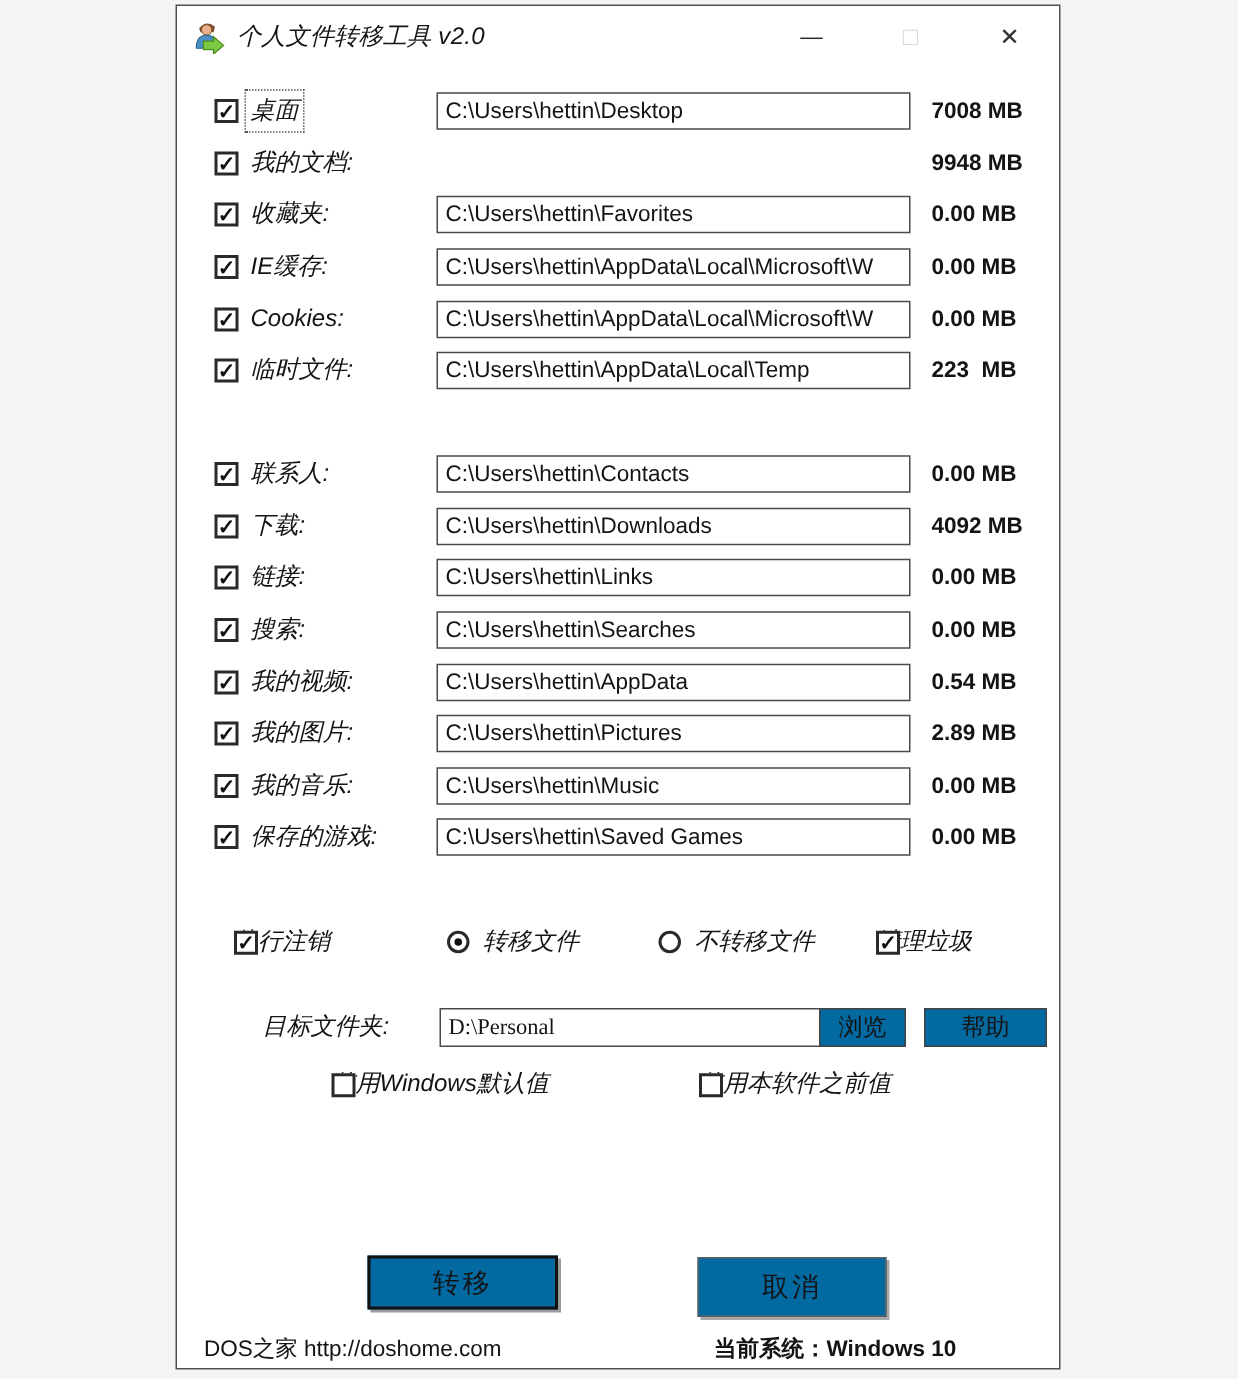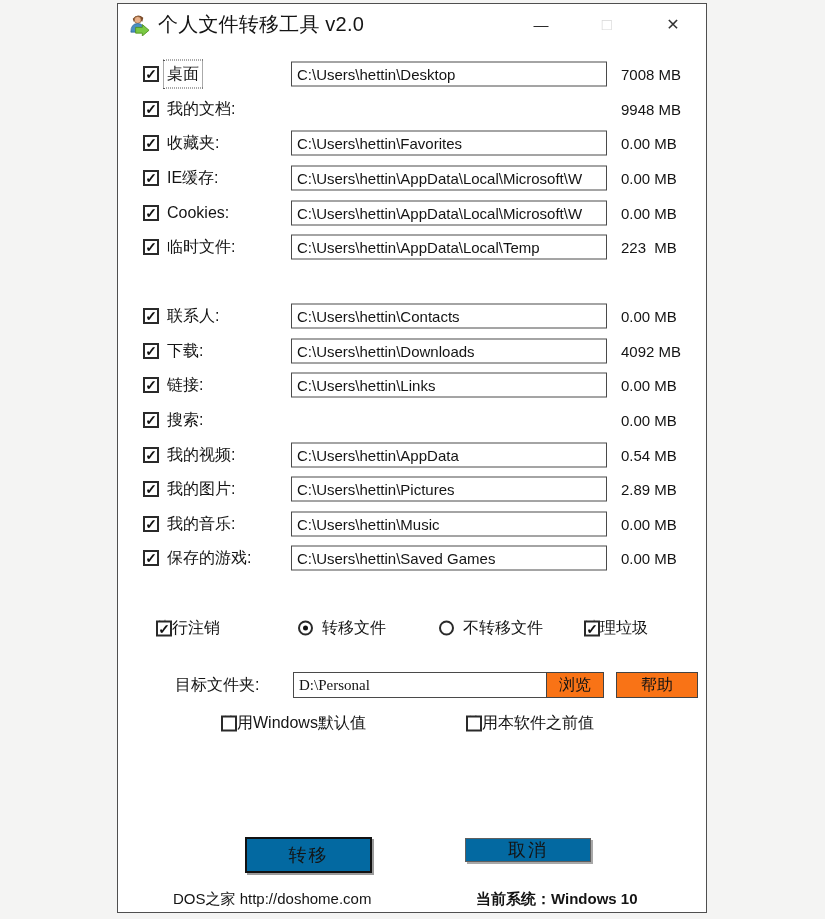--- a/index.html
+++ b/index.html
@@ -4,80 +4,80 @@
 <style>
   * { margin:0; padding:0; box-sizing:border-box; }
   html,body { width:825px; height:919px; background:#f4f4f3; font-family:"Liberation Sans",sans-serif; color:#141414; overflow:hidden; }
 
   .window { position:absolute; left:117px; top:3px; width:590px; height:910px;
             background:#ffffff; border:1px solid #4f4f4f; }
 
   
   .titlebar { position:absolute; top:0; left:0; right:0; height:41px; display:flex; align-items:center; }
   .app-icon { margin-left:9px; width:23px; height:23px; flex:0 0 auto; }
-  .title { margin-left:8px; font-size:20px; letter-spacing:0.2px; }
+  .title { margin-left:8px; font-size:16px; letter-spacing:0.2px;font-style:italic; }
   .win-controls { position:absolute; right:0; top:0; height:41px; display:flex; }
   .ctrl { width:66px; height:41px; display:flex; align-items:center; justify-content:center; cursor:default; }
   .ctrl.min { font-size:15px; color:#2b2b2b; }
   .ctrl.max { font-size:17px; color:#d8d8d8; }
   .ctrl.close { font-size:16px; color:#333; }
 
   
   .group { position:absolute; left:0; right:0; }
   #group1 { top:53px; }
   #group2 { top:295px; }
   .row { position:relative; height:34.6px; }
   .cb { position:absolute; width:16px; height:16px; border:2px solid #2a2a2a; background:#fff;
         display:flex; align-items:center; justify-content:center;
         font-size:14px; font-weight:bold; line-height:1; color:#111; }
   .row .cb { left:25px; top:50%; transform:translateY(-50%); }
-  .lbl { font-size:16px; white-space:nowrap; }
+  .lbl { font-size:16px; white-space:nowrap;font-style:italic; }
   .row .lbl { position:absolute; left:49px; top:50%; transform:translateY(-50%); }
   .focus-rect { outline:1px dotted #555; outline-offset:3px; }
   .field { border:1px solid #4a4a4a; background:#fff; font-size:15px;
            display:flex; align-items:center; padding:4px 5px; overflow:hidden; white-space:nowrap; }
   .row .field { position:absolute; left:173px; top:50%; transform:translateY(-50%); width:316px; height:25px; }
-  .row .size { position:absolute; left:503px; top:50%; transform:translateY(-50%); font-size:15px; white-space:pre; }
+  .row .size { position:absolute; left:503px; top:50%; transform:translateY(-50%); font-size:15px; white-space:pre;font-weight:bold; }
 
   
   .options-row { position:absolute; top:607px; left:0; right:0; height:34px; }
   .opt { position:absolute; top:50%; transform:translateY(-50%); display:flex; align-items:center; gap:9px; }
   .opt .lbl { font-size:16px; }
   .radio { width:15px; height:15px; border:2px solid #2a2a2a; border-radius:50%; background:#fff; position:relative; flex:0 0 auto; }
   .radio.sel::after { content:""; position:absolute; inset:3px; background:#111; border-radius:50%; }
   #opt-logout { left:38px; }
   #opt-radio1 { left:180px; }
   #opt-radio2 { left:321px;text-align:center; }
   #opt-clean  { left:466px; }
 
   
   .target-row { position:absolute; top:668px; left:0; right:0; height:26px; }
   .target-row .lbl { position:absolute; left:57px; top:50%; transform:translateY(-50%); }
   .target-row .field { position:absolute; left:175px; top:0; width:286px; height:26px;font-family:Liberation Serif, serif; }
-  .small-btn { position:absolute; top:0; height:26px; border:1px solid #434343; background:#f97316;
+  .small-btn { position:absolute; top:0; height:26px; border:1px solid #434343; background:#0369a1;
                display:flex; align-items:center; justify-content:center; font-size:16px; cursor:default; }
   #browse-btn { left:428px; width:58px; }
   #help-btn   { left:498px; width:82px; }
 
   
   .defaults-row { position:absolute; top:709px; left:0; right:0; height:20px; }
   .def-item { position:absolute; top:50%; transform:translateY(-50%); display:flex; align-items:center; gap:9px; }
   #def-win  { left:103px; }
   #def-prev { left:348px; }
 
   
   .actions-row { position:absolute; top:833px; left:0; right:0; height:40px; }
   .big-btn { position:absolute; display:flex; align-items:center; justify-content:center;
              background:#0369a1; font-size:18px; letter-spacing:2px; cursor:default; }
   #transfer-btn { left:127px; top:0; width:127px; height:36px; border:2px solid #121212; box-shadow:2px 2px 0 #9b9b9b; }
-  #cancel-btn   { left:347px; top:1px; width:126px; height:24px; border:1px solid #5f5f5f; box-shadow:2px 2px 0 #a8a8a8; }
+  #cancel-btn   { left:347px; top:1px; width:126px; height:40px; border:1px solid #5f5f5f; box-shadow:2px 2px 0 #a8a8a8; }
 
   
   .footer { position:absolute; top:886px; left:0; right:0; height:20px; font-size:15px; }
-  .footer .left  { position:absolute; left:18px;  top:0; white-space:nowrap;margin-left:37px; }
+  .footer .left  { position:absolute; left:18px;  top:0; white-space:nowrap; }
   .footer .right { position:absolute; left:358px; top:0; white-space:nowrap;font-weight:bold; }
 </style>
 </head>
 <body>
 
 <div class="window">
 
   <div class="titlebar">
     <svg class="app-icon" viewBox="0 0 24 24">
       <path d="M6 6 q5 -6 11 -1 l-1 4 q-5 -3 -9 0 z" fill="#7a4a28"></path>
@@ -145,20 +145,21 @@
   </div>
       <div class="row">
     <span class="cb">✓</span>
     <span class="lbl">链接:</span>
     <span class="field">C:\Users\hettin\Links</span>
     <span class="size">0.00 MB</span>
   </div>
       <div class="row">
     <span class="cb">✓</span>
     <span class="lbl">搜索:</span>
+    <span class="field">C:\Users\hettin\Searches</span>
     <span class="size">0.00 MB</span>
   </div>
       <div class="row">
     <span class="cb">✓</span>
     <span class="lbl">我的视频:</span>
     <span class="field">C:\Users\hettin\AppData</span>
     <span class="size">0.54 MB</span>
   </div>
       <div class="row">
     <span class="cb">✓</span>

